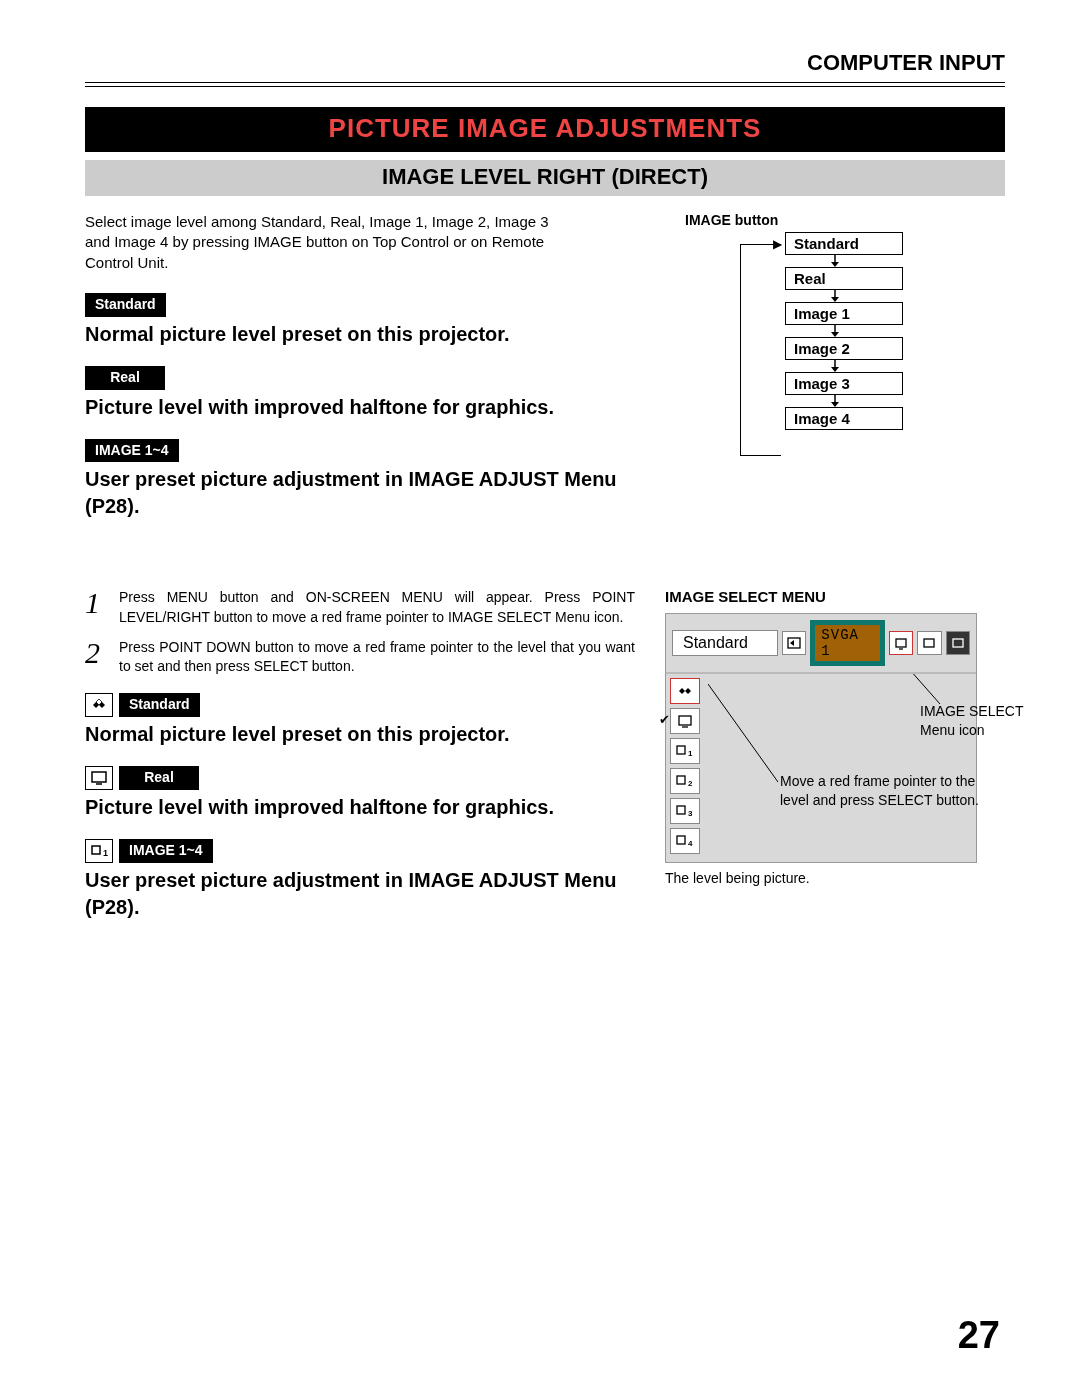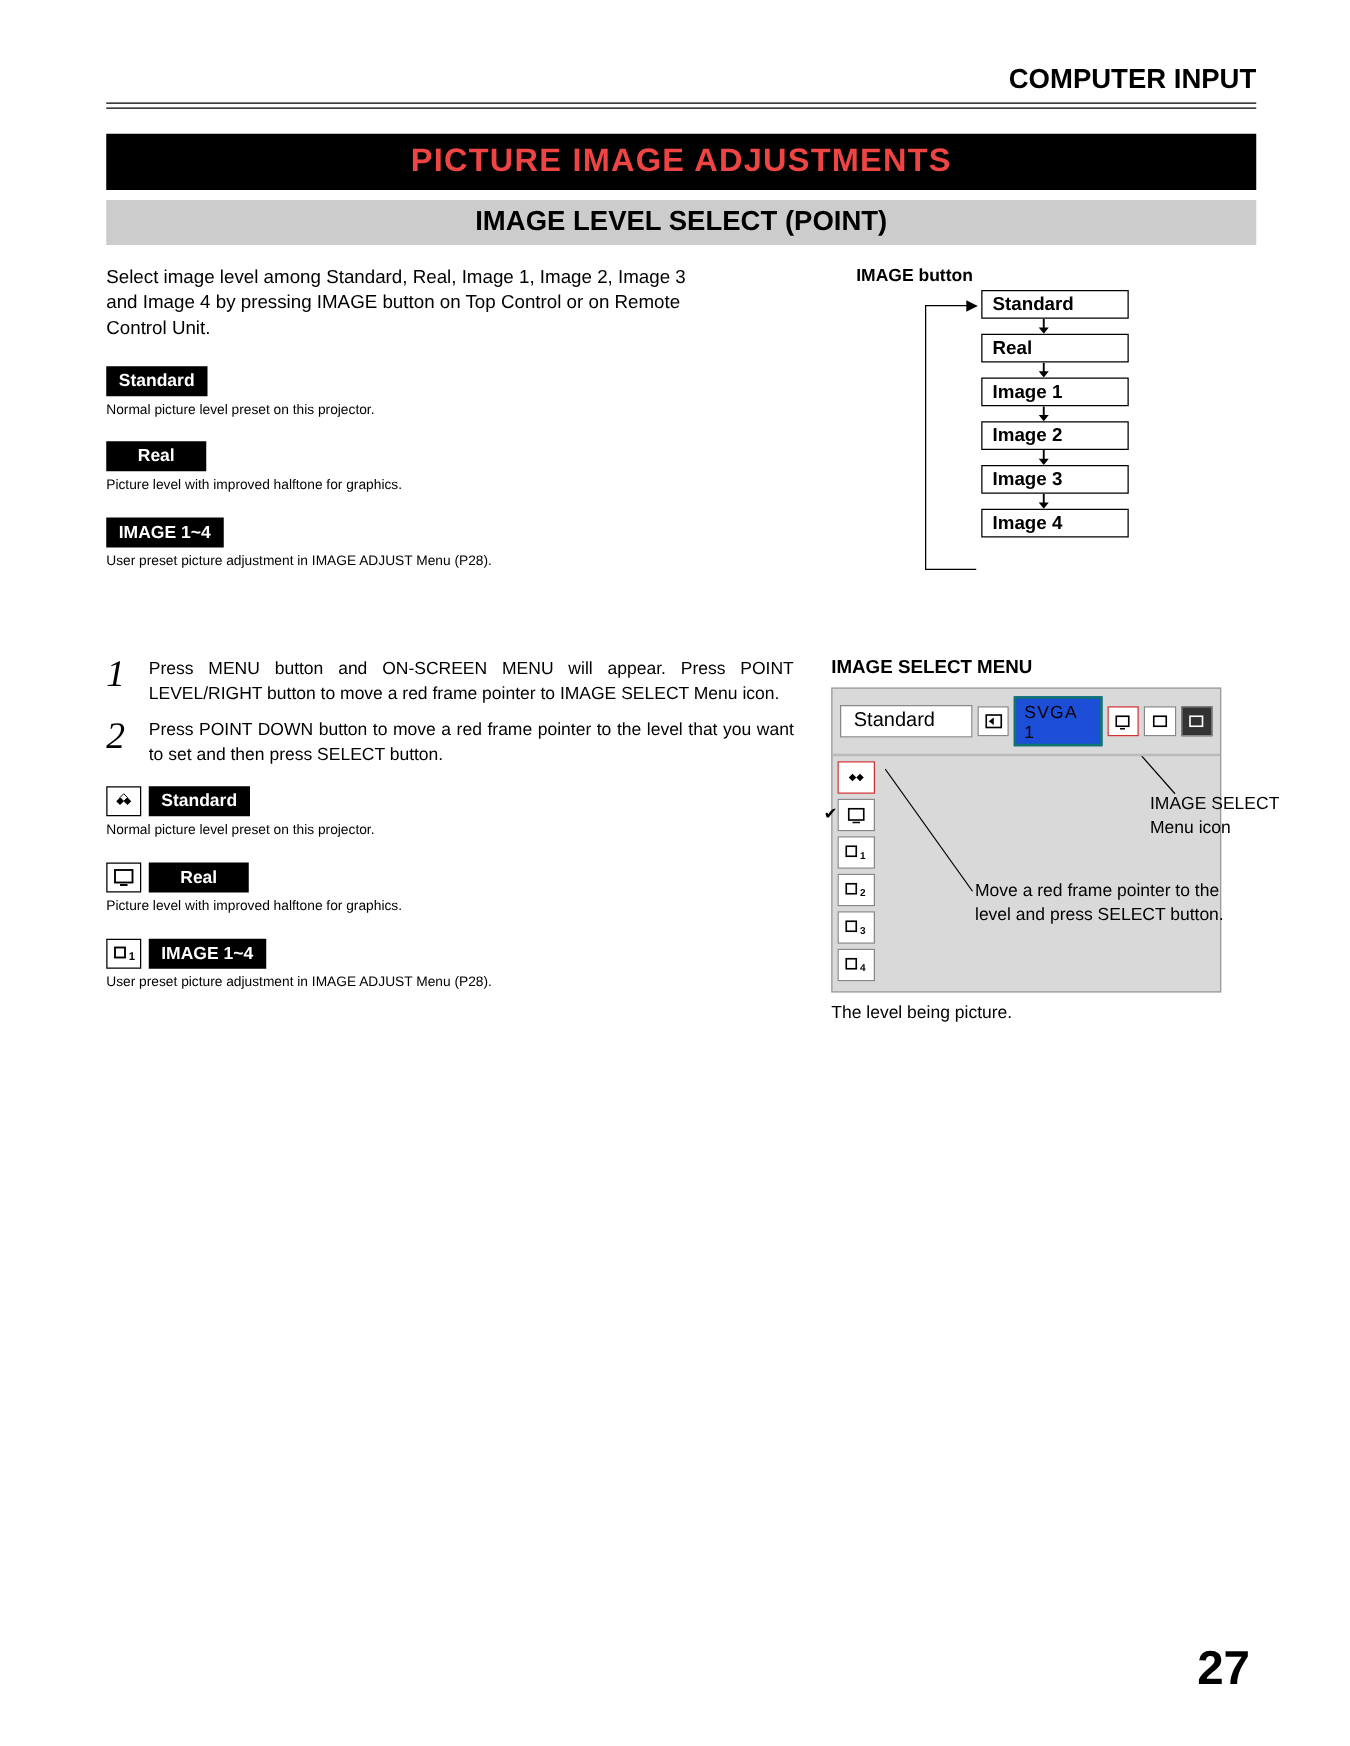--- a/index.html
+++ b/index.html
@@ -69,21 +69,22 @@
     background: #000;
     color: #fff;
     font-weight: bold;
     font-size: 14px;
     padding: 2px 10px 3px;
     min-width: 60px;
     text-align: center;
   }
   .desc {
     margin: 4px 0 18px 0;
-    font-size: 11px;
+    font-size: 20px;
+    font-weight: bold;
   }
   .flow-title {
     font-weight: bold;
     font-size: 14px;
     text-align: left;
     margin-bottom: 4px;
   }
   .flow {
     position: relative;
     width: 190px;
@@ -188,24 +189,24 @@
     width: 24px;
     height: 22px;
     background: #fff;
     border: 1px solid #888;
     display: inline-flex;
     align-items: center;
     justify-content: center;
     font-size: 12px;
   }
   .menu-svga {
-    background: #1d4ed8;
-    border: 2px solid #0f766e;
+    background: #a16207;
+    border: 5px solid #0f766e;
     padding: 2px 6px;
-    font-family: Liberation Sans, sans-serif;
+    font-family: Liberation Mono, monospace;
     font-size: 14px;
     letter-spacing: 1px;
   }
   .menu-side {
     width: 36px;
     padding: 4px;
   }
   .menu-side .menu-icon {
     display: flex;
     margin-bottom: 4px;
@@ -246,21 +247,21 @@
 </style>
 </head>
 <body>
 
 <div class="page">
   <div class="section-header">COMPUTER INPUT</div>
   <div class="hr-double"></div>
 
   <div class="title-bar">PICTURE IMAGE ADJUSTMENTS</div>
 
-  <div class="sub-bar">IMAGE LEVEL SELECT (POINT)</div>
+  <div class="sub-bar">IMAGE LEVEL RIGHT (DIRECT)</div>
 
   <div class="two-col">
     <div class="left-col">
       <div style="max-width:470px;">Select image level among Standard, Real, Image 1, Image 2, Image 3 and Image 4 by pressing IMAGE button on Top Control or on Remote Control Unit.</div>
 
       <div style="height:20px"></div>
       <span class="black-chip">Standard</span>
       <div class="desc">Normal picture level preset on this projector.</div>
 
       <span class="black-chip">Real</span>

